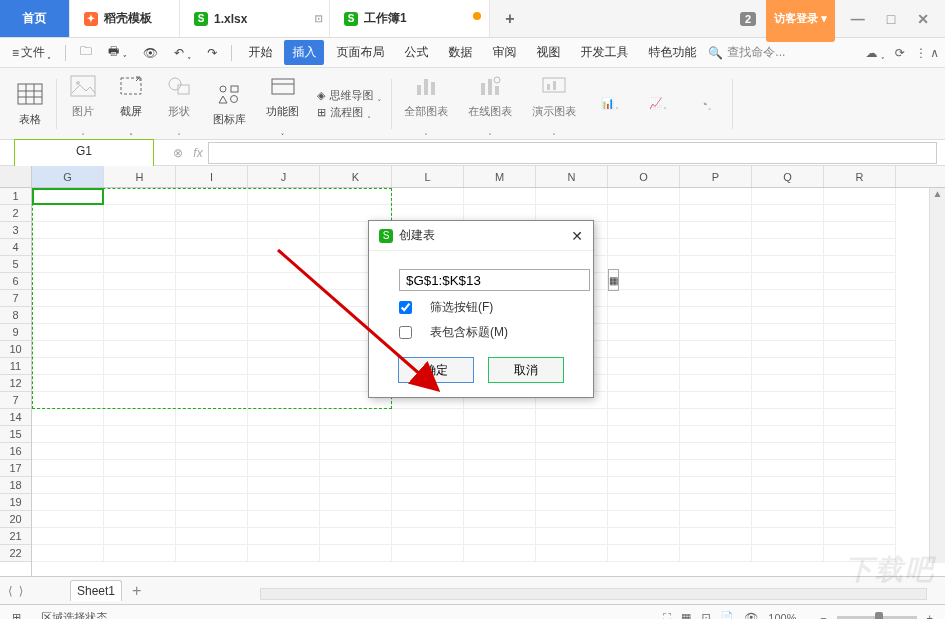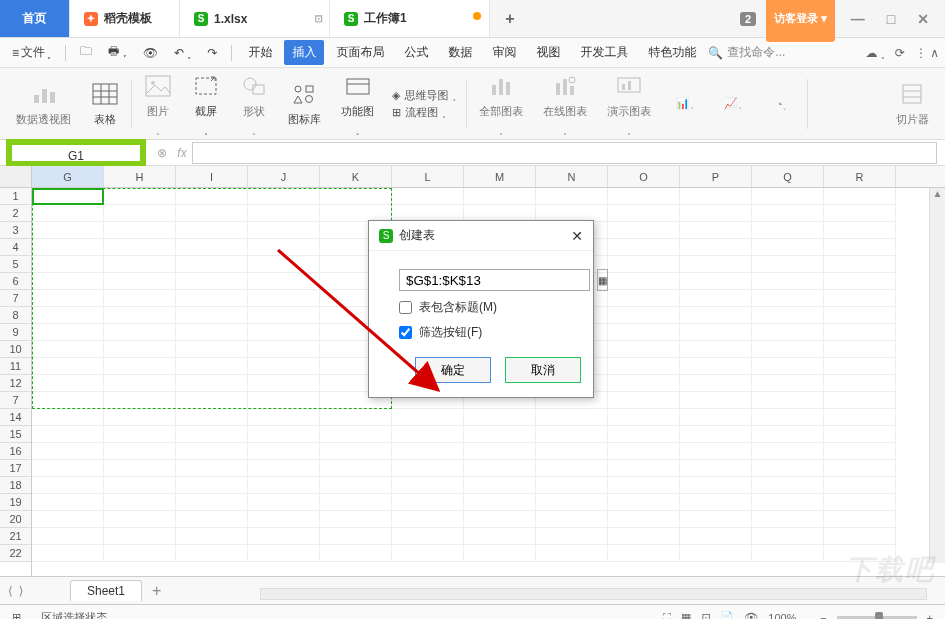--- a/index.html
+++ b/index.html
@@ -33,21 +33,21 @@
 .ribbon { height: 72px; background: #f7f7f7; border-bottom: 1px solid #dcdcdc; display: flex; align-items: center; padding: 0 8px; gap: 4px; }
 .rb-group { display: flex; flex-direction: column; align-items: center; justify-content: center; padding: 0 8px; color: #777; gap: 4px; font-size: 11px; }
 .rb-group.dark { color: #444; }
 .rb-icon { width: 28px; height: 28px; display: flex; align-items: center; justify-content: center; color: #999; }
 .rb-sep { width: 1px; height: 50px; background: #e0e0e0; }
 .rb-sm { display: flex; flex-direction: column; gap: 2px; font-size: 11px; color: #555; padding: 0 6px; }
 .rb-sm-row { display: flex; align-items: center; gap: 4px; }
 
 
 .fbar { height: 26px; display: flex; align-items: center; border-bottom: 1px solid #dcdcdc; }
-.namebox { width: 140px; height: 28px; border: 6px solid #84cc16; margin: 0 6px; text-align: center; line-height: 22px; background: #fff; }
+.namebox { width: 140px; height: 28px; border: 1px solid #84cc16; margin: 0 14px; text-align: center; line-height: 22px; background: #fff; }
 .fbar-btn { width: 20px; color: #aaa; text-align: center; }
 .fx-input { flex: 1; height: 22px; border: 1px solid #ccc; margin-right: 8px; background: #fff; }
 
 
 .sheet-wrap { position: relative; height: 410px; background: #fff; display: flex; }
 .rowhdrs { width: 32px; border-right: 1px solid #ccc; }
 .corner { height: 22px; background: #f0f0f0; border-bottom: 1px solid #ccc; }
 .rh { height: 17px; background: #f7f7f7; border-bottom: 1px solid #ddd; text-align: center; font-size: 11px; color: #555; line-height: 17px; }
 .grid { flex: 1; position: relative; overflow: hidden; }
 .colhdrs { height: 22px; display: flex; background: #f7f7f7; border-bottom: 1px solid #ccc; }
@@ -57,34 +57,34 @@
 .crow { display: flex; height: 17px; }
 .cell { width: 72px; height: 17px; border-right: 1px solid #eee; border-bottom: 1px solid #eee; }
 .active-cell { position: absolute; border: 2px solid #1aad19; width: 72px; height: 17px; pointer-events: none; }
 .marching { position: absolute; border: 1.5px dashed #1aad19; pointer-events: none; }
 
 
 .dialog-overlay { position: absolute; left: 368px; top: 220px; width: 226px; background: #fff; border: 1px solid #888; box-shadow: 2px 2px 8px rgba(0,0,0,.25); z-index: 50; }
 .dlg-title { height: 30px; display: flex; align-items: center; justify-content: space-between; padding: 0 10px; border-bottom: 1px solid #eee; }
 .dlg-title-left { display: flex; align-items: center; gap: 6px; font-size: 12px; }
 .dlg-body { padding: 10px 12px 14px; font-size: 12px; color: #333; }
-.dlg-row { margin: 8px 0; display: flex; align-items: center; gap: 7px; }
+.dlg-row { margin: 8px 0; display: flex; align-items: center; gap: 18px; }
 .dlg-input { flex: 1; border: 1px solid #aaa; height: 22px; padding: 0 6px; background: #fff; }
 .dlg-range-btn { width: 22px; height: 22px; border: 1px solid #aaa; display:flex;align-items:center;justify-content:center; font-size:10px; }
-.dlg-btns { display: flex; justify-content: flex-end; gap: 14px; margin-top: 16px; }
+.dlg-btns { display: flex; justify-content: center; gap: 14px; margin-top: 16px; }
 .dlg-btn { width: 76px; height: 26px; border: 1px solid #22c55e; background: #f5f5f5; font-size: 12px; }
 .dlg-btn.primary { border: 1.5px solid #4a8fd8; }
 
 
 .arrow { position: absolute; z-index: 60; pointer-events: none; }
 
 
 .sheettabs { height: 28px; border-top: 1px solid #ccc; display: flex; align-items: center; padding-left: 70px; gap: 10px; background: #f8f8f8; position: relative; }
 .stab-ctrl { position: absolute; left: 8px; display: flex; gap: 6px; color: #888; }
-.stab { padding: 3px 16px; background: #fff; border: 1px solid #ccc; border-bottom: none; border-radius: 3px 3px 0 0; font-size: 12px; }
+.stab { padding: 3px 6px; background: #fff; border: 1px solid #ccc; border-bottom: none; border-radius: 3px 3px 0 0; font-size: 12px; }
 .stab-add { color: #888; font-size: 16px; }
 .hscroll { position: absolute; right: 18px; bottom: 4px; left: 260px; height: 12px; background: #eee; border: 1px solid #ddd; }
 
 
 .statusbar { height: 26px; border-top: 1px solid #ccc; display: flex; align-items: center; padding: 0 12px; font-size: 11px; color: #555; background: #fafafa; }
 .statusbar-right { margin-left: auto; display: flex; align-items: center; gap: 10px; color: #666; }
 .zoom-track { width: 80px; height: 3px; background: #ccc; position: relative; }
 .zoom-thumb { position: absolute; left: 38px; top: -4px; width: 8px; height: 11px; background: #888; border-radius: 2px; }
 
 
@@ -146,30 +146,20 @@
   <span class="mb-tab">特色功能</span>
   <span class="search">🔍 <span>查找命令...</span></span>
   <div class="menubar-right">
     <span>☁ ˯</span>
     <span>⟳</span>
     <span>⋮ ∧</span>
   </div>
 </div>
 
 <div class="ribbon">
-  <div class="rb-group">
-      <div class="rb-icon">
-        <svg width="26" height="22">
-          <rect x="3" y="12" width="5" height="8" fill="#ccc"></rect>
-          <rect x="11" y="6" width="5" height="14" fill="#ccc"></rect>
-          <rect x="19" y="9" width="5" height="11" fill="#ccc"></rect>
-        </svg>
-      </div>
-      <span>数据透视图</span>
-    </div>
   <div class="rb-group dark">
       <div class="rb-icon">
         <svg width="26" height="22">
           <rect x="1" y="1" width="24" height="20" fill="none" stroke="#666"></rect>
           <line x1="1" y1="8" x2="25" y2="8" stroke="#666"></line>
           <line x1="1" y1="14" x2="25" y2="14" stroke="#666"></line>
           <line x1="9" y1="1" x2="9" y2="21" stroke="#666"></line>
           <line x1="17" y1="1" x2="17" y2="21" stroke="#666"></line>
         </svg>
       </div>
@@ -243,30 +233,20 @@
       <div class="rb-icon">📊˯</div>
     </div>
   <div class="rb-group">
       <div class="rb-icon">📈˯</div>
     </div>
   <div class="rb-group">
       <div class="rb-icon">◔˯</div>
     </div>
   <div class="rb-sep"></div>
   <div style="flex:1"></div>
-  <div class="rb-group">
-      <div class="rb-icon">
-        <svg width="26" height="22">
-          <rect x="3" y="2" width="18" height="18" fill="none" stroke="#bbb"></rect>
-          <line x1="3" y1="8" x2="21" y2="8" stroke="#bbb"></line>
-          <line x1="3" y1="14" x2="21" y2="14" stroke="#bbb"></line>
-        </svg>
-      </div>
-      <span>切片器</span>
-    </div>
 </div>
 
 <div class="fbar">
   <div class="namebox">G1</div>
   <div class="fbar-btn">⊗</div>
   <div class="fbar-btn"><i>fx</i></div>
   <div class="fx-input"></div>
 </div>
 
 <div class="sheet-wrap">
@@ -638,26 +618,26 @@
       <span>创建表</span>
     </div>
     <span style="font-size:14px">✕</span>
   </div>
   <div class="dlg-body">
     <div class="dlg-row" style="padding-left:18px">
       <input class="dlg-input" value="$G$1:$K$13" style="">
       <div class="dlg-range-btn">▦</div>
     </div>
     <div class="dlg-row" style="padding-left:18px">
+      <input type="checkbox" checked="" style="">
+      <span>筛选按钮(F)</span>
+    </div>
+    <div class="dlg-row" style="padding-left:18px">
       <input type="checkbox" style="">
       <span>表包含标题(M)</span>
-    </div>
-    <div class="dlg-row" style="padding-left:18px">
-      <input type="checkbox" checked="" style="">
-      <span>筛选按钮(F)</span>
     </div>
     <div class="dlg-btns">
       <button class="dlg-btn primary">确定</button>
       <button class="dlg-btn">取消</button>
     </div>
   </div>
 </div>
 
 <svg class="arrow" style="left:268px; top:240px;" width="200" height="170">
   <defs>

